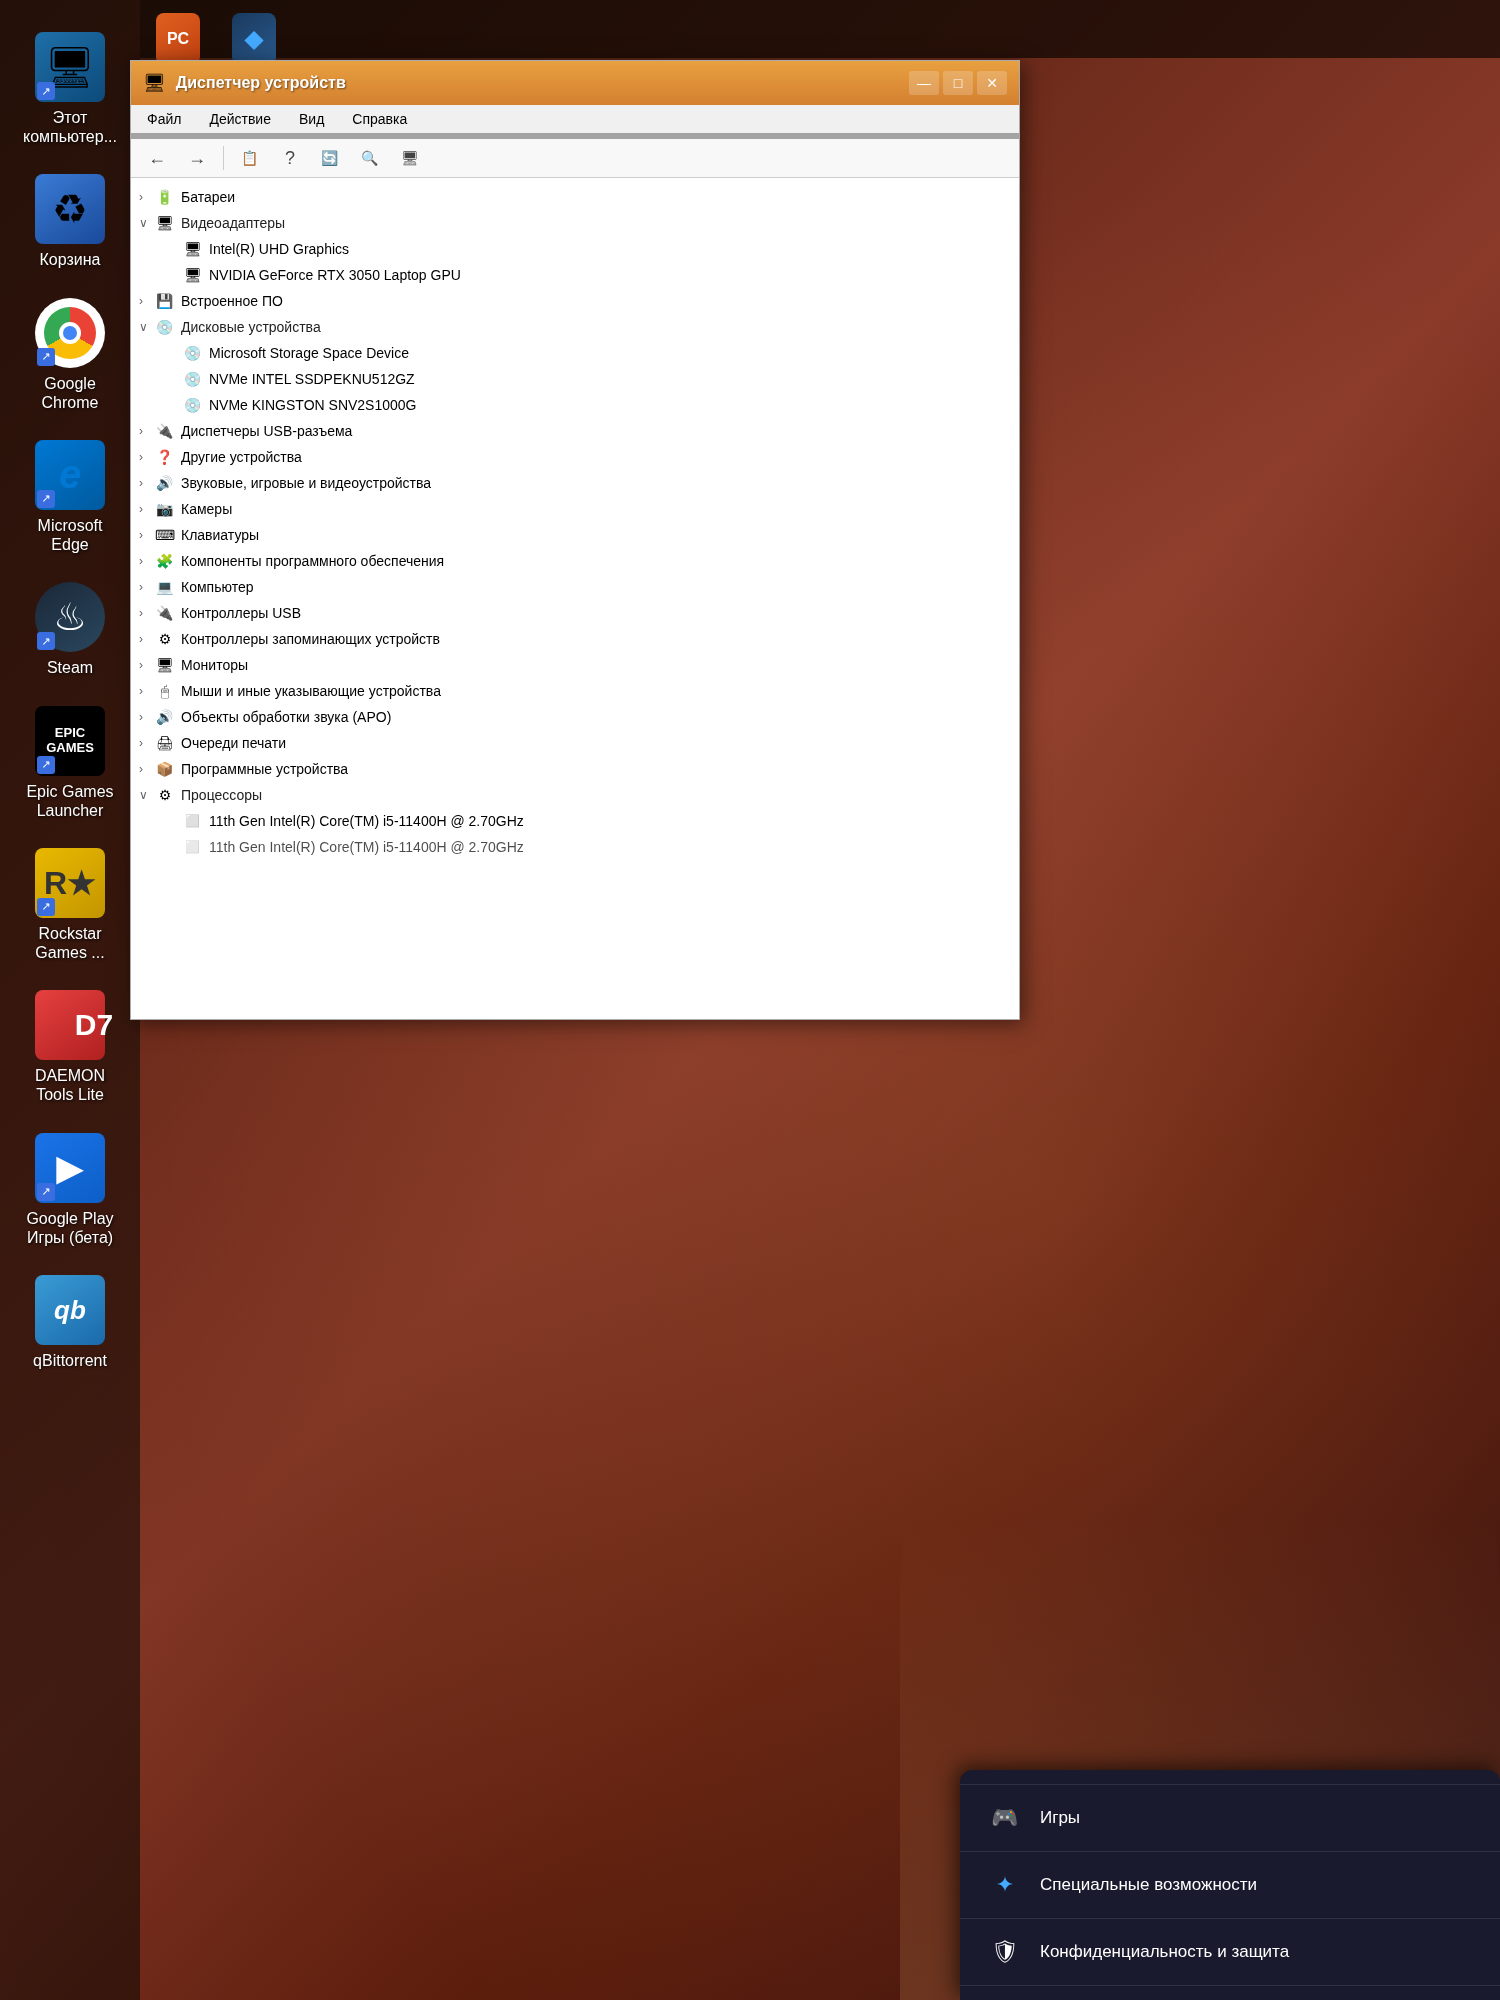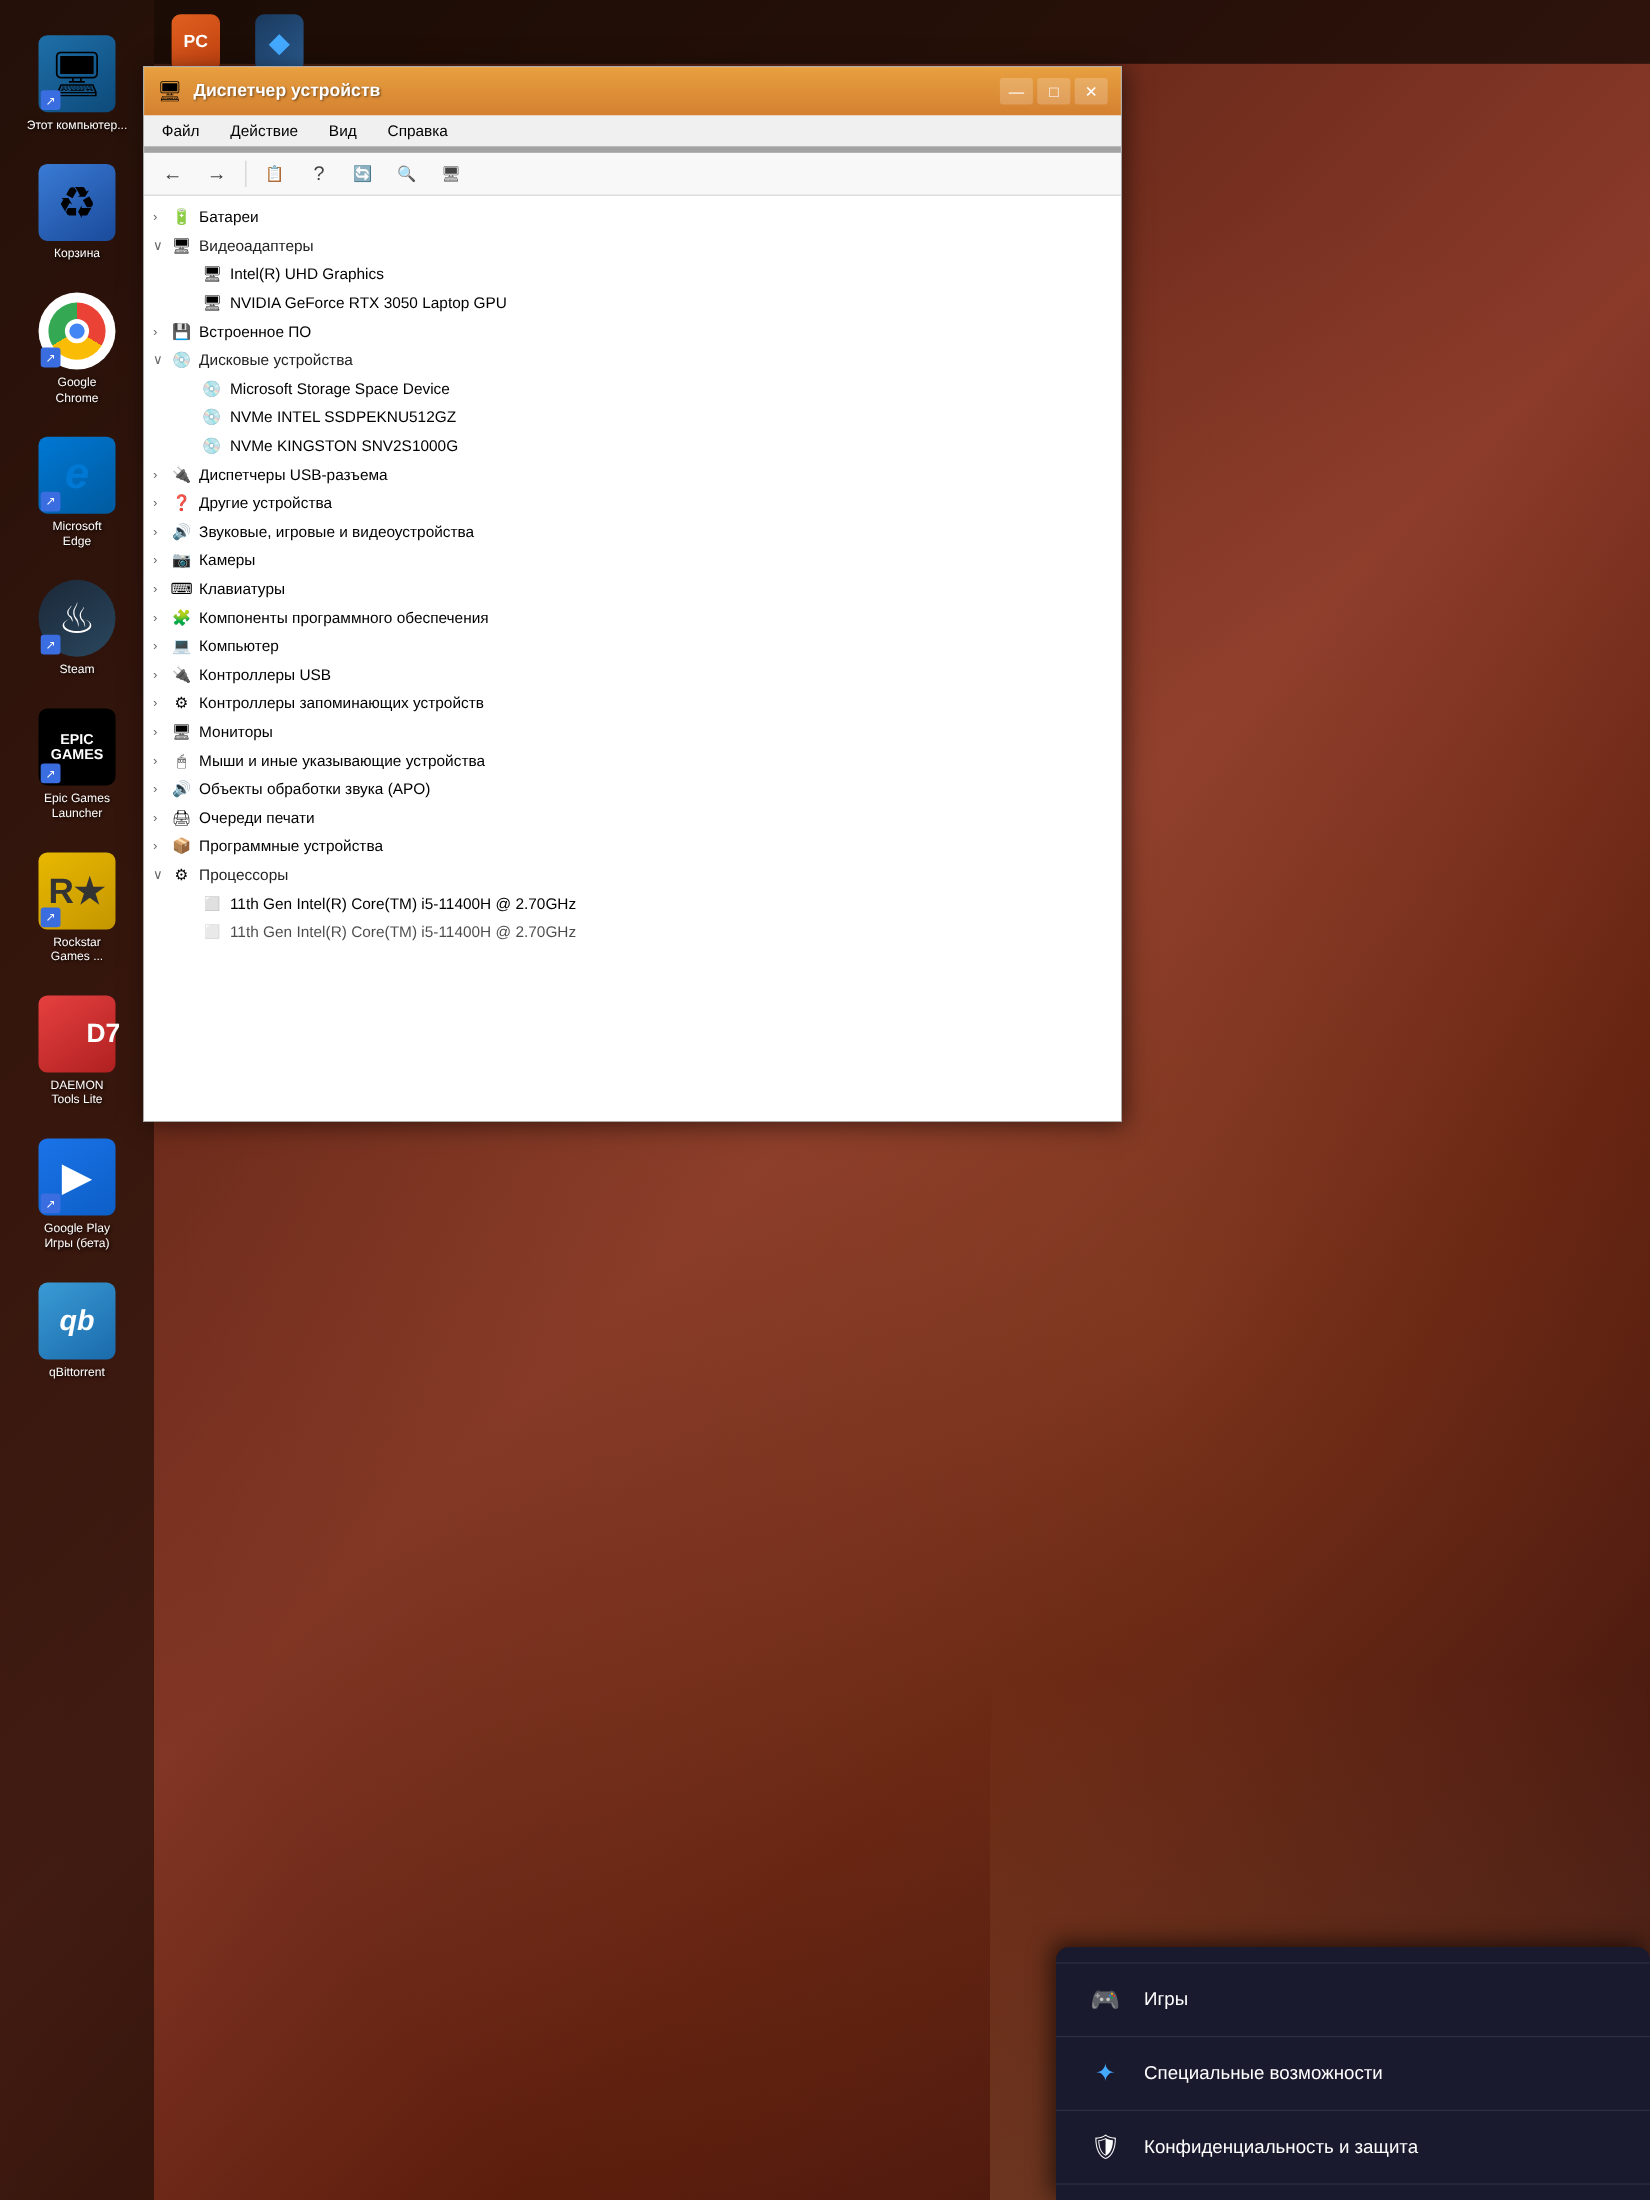--- a/index.html
+++ b/index.html
@@ -64,21 +64,21 @@
       display: flex;
       align-items: center;
       justify-content: center;
       font-size: 36px;
       position: relative;
       margin-bottom: 6px;
     }
 
     .icon-label {
       color: white;
-      font-size: 11px;
+      font-size: 16px;
       text-align: center;
       text-shadow: 1px 1px 3px rgba(0,0,0,0.9);
       line-height: 1.2;
     }
 
     
     .shortcut-arrow {
       position: absolute;
       bottom: 2px;
       left: 2px;
@@ -486,21 +486,21 @@
     <div class="desktop-icon">
       <div class="icon-box icon-rockstar">
         <span style="font-size:32px;color:#333;font-weight:bold;">R★</span>
         <div class="shortcut-arrow">↗</div>
       </div>
       <span class="icon-label">Rockstar<br>Games ...</span>
     </div>
 
     <div class="desktop-icon">
       <div class="icon-box icon-daemon">
-        <span style="font-size:24px;color:white;font-weight:bold;margin-left:48px;">D7</span>
+        <span style="font-size:30px;color:white;font-weight:bold;margin-left:48px;">D7</span>
       </div>
       <span class="icon-label">DAEMON<br>Tools Lite</span>
     </div>
 
     <div class="desktop-icon">
       <div class="icon-box icon-gplay">
         <span style="font-size:36px;color:white;">▶</span>
         <div class="shortcut-arrow">↗</div>
       </div>
       <span class="icon-label">Google Play<br>Игры (бета)</span>

